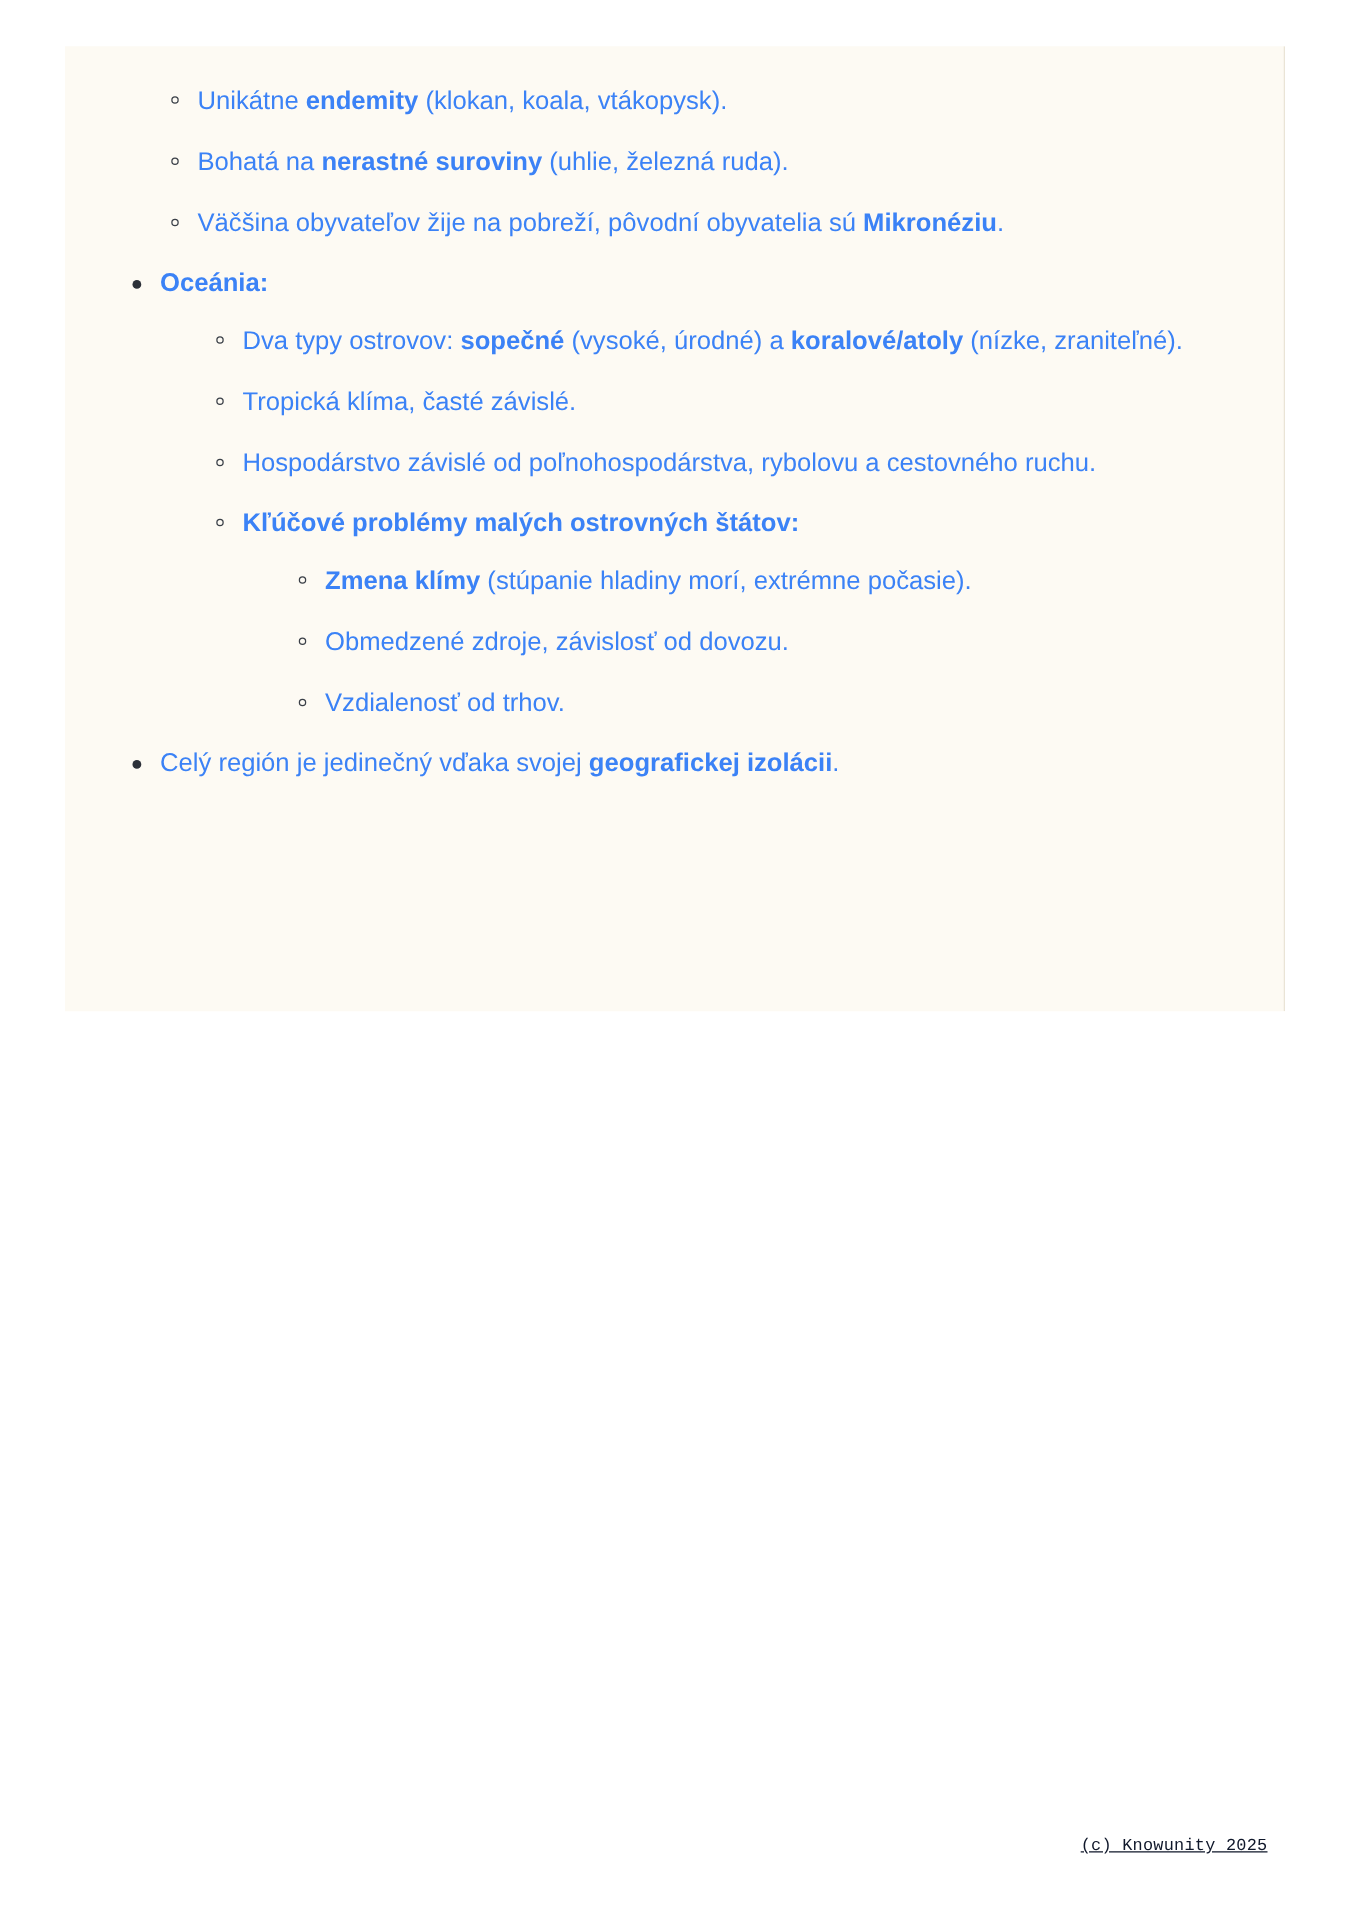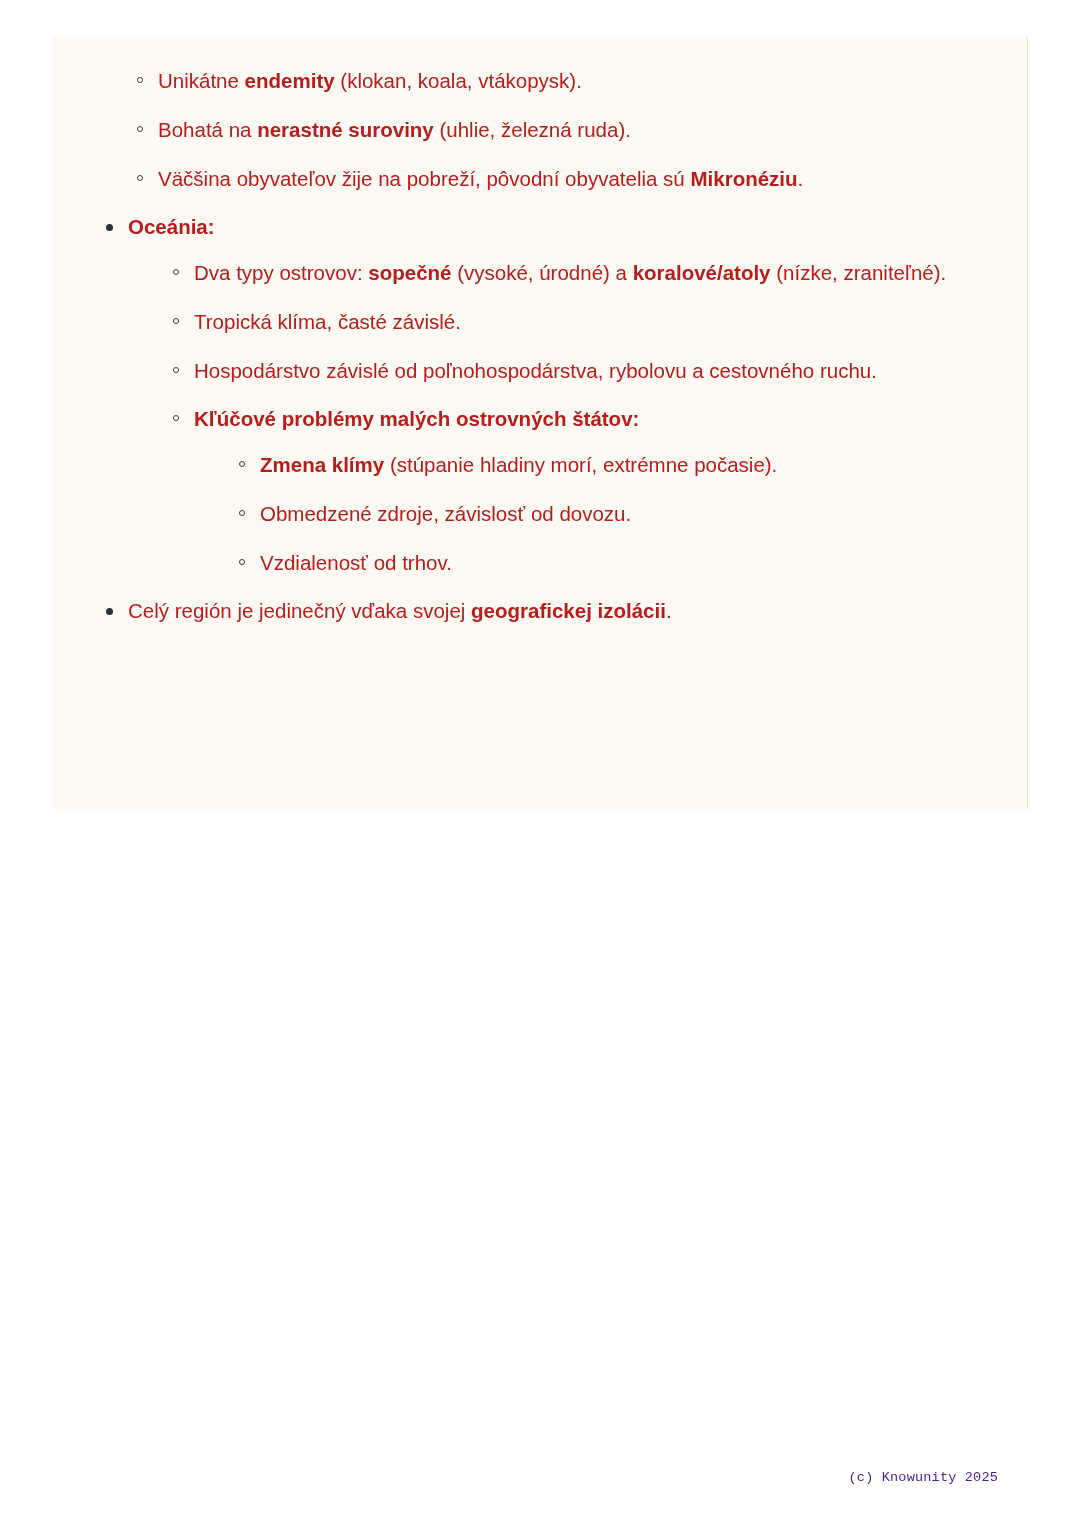--- a/index.html
+++ b/index.html
@@ -33,21 +33,21 @@
   ul {
     list-style: none;
     margin: 0;
     padding: 0;
   }
 
   li {
     position: relative;
     font-size: 20.5px;
     line-height: 1.55;
-    color: #b91c1c;
+    color: #3b82f6;
     margin: 0 0 16px 0;
   }
 
   
   .lvl1 > li {
     padding-left: 36px;
     margin-bottom: 16px;
   }
   .lvl1 > li::before {
     content: "";
@@ -116,26 +116,27 @@
     position: absolute;
     right: 0;
     top: 0;
     width: 1px;
     height: 100%;
     background: #eae4d6;
   }
 
   .footer {
     position: absolute;
-    right: 82px;
+    right: 66px;
     bottom: 43px;
     font-size: 13.5px;
-    color: #4c1d95;
+    color: #0f172a;
     letter-spacing: 0.2px;
     font-family: "Liberation Mono", monospace;
+    text-decoration: underline;
   }
 </style>
 </head>
 <body>
 
 <div class="page">
   <div class="page-edge"></div>
   <div class="content">
     <ul class="lvl1" id="outline-root">
         <li class="nobullet" style="margin: 0px; padding: 0px;">

